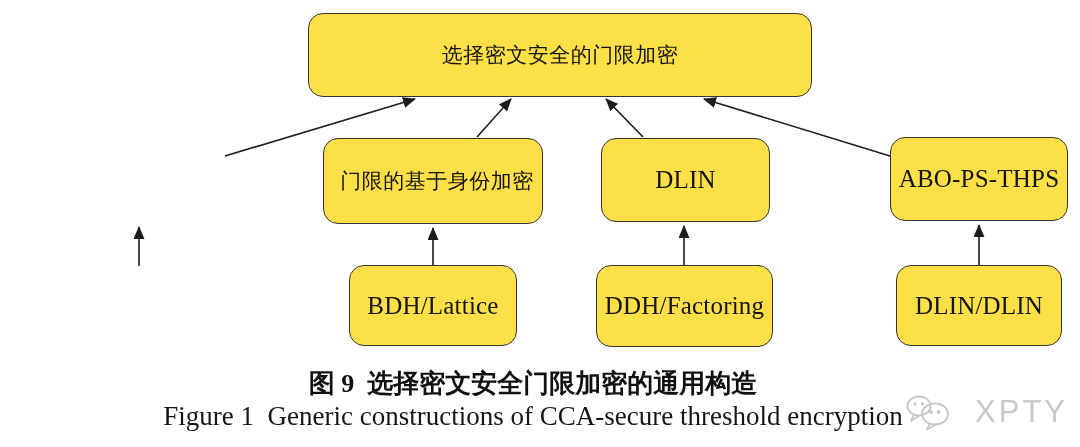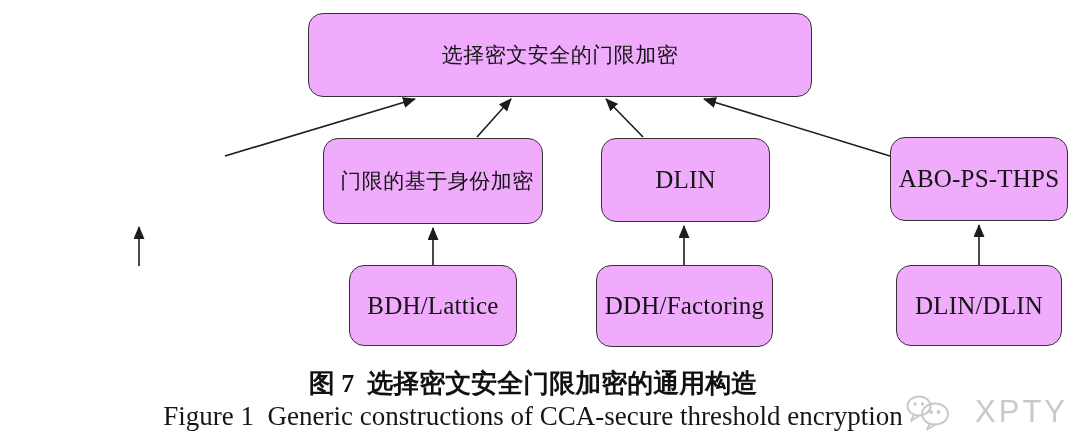--- a/index.html
+++ b/index.html
@@ -18,21 +18,21 @@
     position: absolute;
     left: 0; top: 0;
     width: 1080px; height: 447px;
     pointer-events: none;
   }
 
   .node {
     position: absolute;
     border: 1.6px solid #343434;
     border-radius: 15px;
-    background: #f0abfc;
+    background: #fde047;
     display: flex;
     align-items: center;
     justify-content: center;
     text-align: center;
     color: #141414;
   }
   .node .label { display: block; }
 
   .cjk-label  { font-size: 21px; letter-spacing: 0.5px; }
   .latin-label { font-size: 25px; letter-spacing: 0.2px; }
@@ -125,21 +125,21 @@
   <div class="node node-b2">
     <span class="label latin-label">BDH/Lattice</span>
   </div>
   <div class="node node-b3">
     <span class="label latin-label">DDH/Factoring</span>
   </div>
   <div class="node node-b4">
     <span class="label latin-label">DLIN/DLIN</span>
   </div>
 
-  <div class="caption-cn">图 7  选择密文安全门限加密的通用构造</div>
+  <div class="caption-cn">图 9  选择密文安全门限加密的通用构造</div>
   <div class="caption-en">Figure 1  Generic constructions of CCA-secure threshold encryption</div>
 
   <div class="watermark">
     <svg width="48" height="38" viewBox="0 0 48 38">
       <g fill="none" stroke="#c7c7c7" stroke-width="2" stroke-linejoin="round">
         <ellipse cx="14" cy="13" rx="11.5" ry="9.5"></ellipse>
         <path d="M9 21.5 L6 28 L14 23"></path>
         <ellipse cx="30" cy="21" rx="13" ry="10.5"></ellipse>
         <path d="M25 30.5 L22 36.5 L30.5 31.5"></path>
       </g>

